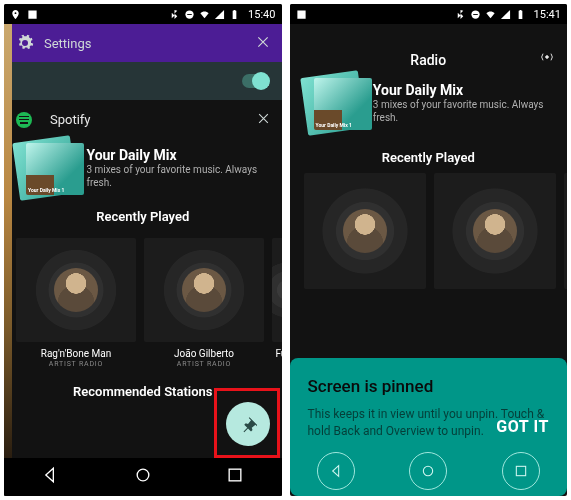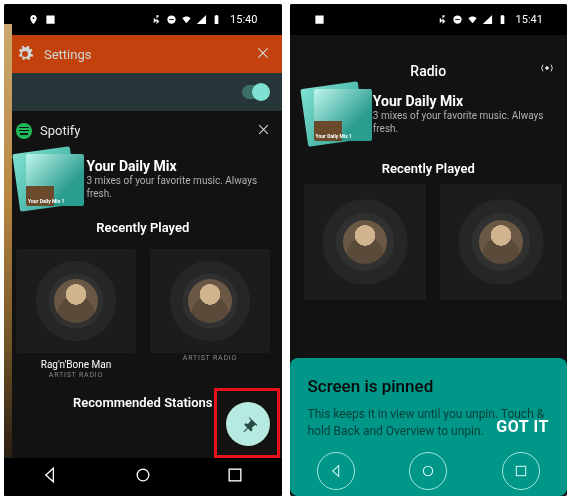--- a/index.html
+++ b/index.html
@@ -1,53 +1,53 @@
 <!DOCTYPE html>
 <html><head>
 <meta charset="utf-8">
 <style>
   * { margin: 0; padding: 0; box-sizing: border-box; font-family: Roboto, -apple-system, Helvetica, Arial, sans-serif; }
   body { background: #fff; display: flex; gap: 8px; padding: 4px; }
   .phone { width: 278px; height: 492px; background: #111; position: relative; overflow: hidden; border-radius: 2px; display: flex; flex-direction: column; }
-  .status-bar { height: 31px; background: #000; color: #fff; font-size: 11px; display: flex; align-items: center; padding: 0 24px; }
+  .status-bar { height: 20px; background: #000; color: #fff; font-size: 11px; display: flex; align-items: center; padding: 0 6px; }
   .status-left { flex: 1; display: flex; gap: 6px; align-items: center; }
   .status-right { display: flex; gap: 4px; align-items: center; }
   .status-bar svg { width: 11px; height: 11px; fill: #fff; }
   .status-time { margin-left: 4px; font-size: 11px; }
 
   
   .left .shade { background: #000; flex: 1; display: flex; flex-direction: column; overflow: hidden; }
   .left .wallpaper-strip { position: absolute; left: 0; top: 20px; bottom: 38px; width: 8px; background: linear-gradient(180deg,#caa86e 0%,#b98742 40%,#7a5a2a 70%,#2a1e10 100%); z-index: 5; }
-  .qs-row { display: flex; align-items: center; height: 38px; background: #c2410c; color: #cfd8d7; padding: 0 12px; font-size: 13px; }
+  .qs-row { display: flex; align-items: center; height: 38px; background: #4c1d95; color: #cfd8d7; padding: 0 12px; font-size: 13px; }
   .qs-row.settings svg.gear { width: 18px; height: 18px; fill: #cfd8d7; margin-right: 10px; }
   .qs-row .spacer { flex: 1; }
   .qs-row .close svg { width: 14px; height: 14px; fill: #cfd8d7; }
   .qs-row.on { justify-content: flex-end; position: relative; background: #263537; color: #aebfbb; font-size: 13px; font-weight: bold; }
   .qs-row.on .toggle { position: absolute; right: 14px; width: 26px; height: 14px; background: #3b6e66; border-radius: 7px; }
   .qs-row.on .toggle::after { content: ""; position: absolute; right: -2px; top: -2px; width: 18px; height: 18px; background: #7fe1d1; border-radius: 50%; }
 
   .notif { background: #121212; color: #e8e8e8; padding: 10px 12px 14px; display: flex; flex-direction: column; gap: 10px; flex: 1; overflow: hidden; }
-  .notif-header { display: flex; align-items: center; gap: 8px; }
+  .notif-header { display: flex; align-items: center; gap: 18px; }
   .spotify-logo { width: 16px; height: 16px; border-radius: 50%; background: #1db954; position: relative; }
   .spotify-logo::before { content: ""; position: absolute; left: 3px; right: 3px; top: 4px; height: 2px; border-top: 1.5px solid #121212; border-bottom: 1.5px solid #121212; }
   .spotify-logo::after { content: ""; position: absolute; left: 4px; right: 4px; bottom: 4px; height: 1.5px; background: #121212; }
   .notif-title { font-size: 13px; flex: 1; color: #e8e8e8; }
   .notif-close svg { width: 13px; height: 13px; fill: #cfd8d7; }
 
   .daily-mix { display: flex; gap: 4px; align-items: center; }
   .dm-art { width: 72px; height: 58px; position: relative; }
   .dm-back { position: absolute; left: 0; top: 0; width: 58px; height: 58px; background: linear-gradient(135deg,#7fe1d1,#2a9d8f); transform: rotate(-8deg); border-radius: 2px; }
   .dm-front { position: absolute; left: 10px; top: 4px; width: 58px; height: 52px; background: linear-gradient(135deg,#bff5ec,#2a9d8f 70%); border-radius: 2px; overflow: hidden; }
   .dm-front .band { position: absolute; left: 0; bottom: 0; width: 28px; height: 20px; background: #6a4a2a; }
   .dm-front .lbl { position: absolute; left: 2px; bottom: 2px; font-size: 5px; font-weight: 700; color: #fff; line-height: 1; }
   .dm-text .t1 { font-size: 14px; font-weight: 700; color: #fff; }
   .dm-text .t2 { font-size: 10px; color: #b0b0b0; line-height: 1.3; }
 
   .section-title { font-size: 13px; font-weight: 600; text-align: center; color: #fff; margin-top: 2px; }
-  .cards { display: flex; gap: 14px; margin-top: 4px; }
+  .cards { display: flex; gap: 8px; margin-top: 4px; }
   .card { width: 120px; flex: 0 0 120px; display: flex; flex-direction: column; align-items: center; }
   .card:last-child { width: 30px; flex: 0 0 30px; overflow: hidden; }
   .card .cover { width: 100%; height: 104px; background: radial-gradient(circle at 50% 50%, #3a3a3a 0%, #3a3a3a 18%, #303030 19%, #303030 34%, #262626 35%, #262626 50%, #1c1c1c 51%, #1c1c1c 100%); border-radius: 2px; display: flex; align-items: center; justify-content: center; }
   .card .avatar { width: 44px; height: 44px; border-radius: 50%; background: #6b5844; background-image: radial-gradient(circle at 50% 35%, #d0b48e 0 28%, transparent 29%), radial-gradient(circle at 50% 80%, #5a4a3a 0 44%, transparent 45%); }
   .card .clabel { font-size: 10px; color: #fff; margin-top: 6px; text-align: center; white-space: nowrap; overflow: hidden; text-overflow: ellipsis; width: 100%; }
   .card .csub { font-size: 7px; letter-spacing: 0.8px; color: #8a8a8a; margin-top: 1px; }
 
   .rec-title { margin-top: 6px; }
 
   .pin-fab { position: absolute; right: 12px; bottom: 50px; width: 44px; height: 44px; border-radius: 50%; background: #b6e9df; display: flex; align-items: center; justify-content: center; z-index: 8; }
@@ -158,20 +158,21 @@
           <div class="cover">
               <div class="avatar"></div>
             </div>
           <div class="clabel">Rag'n'Bone Man</div>
           <div class="csub">ARTIST RADIO</div>
         </div>
         <div class="card">
           <div class="cover">
               <div class="avatar"></div>
             </div>
+          <div class="clabel">João Gilberto</div>
           <div class="csub">ARTIST RADIO</div>
         </div>
         <div class="card">
           <div class="cover"></div>
           <div class="clabel">Fuert</div>
 
         </div>
       </div>
 
       <div class="section-title rec-title">Recommended Stations</div>

